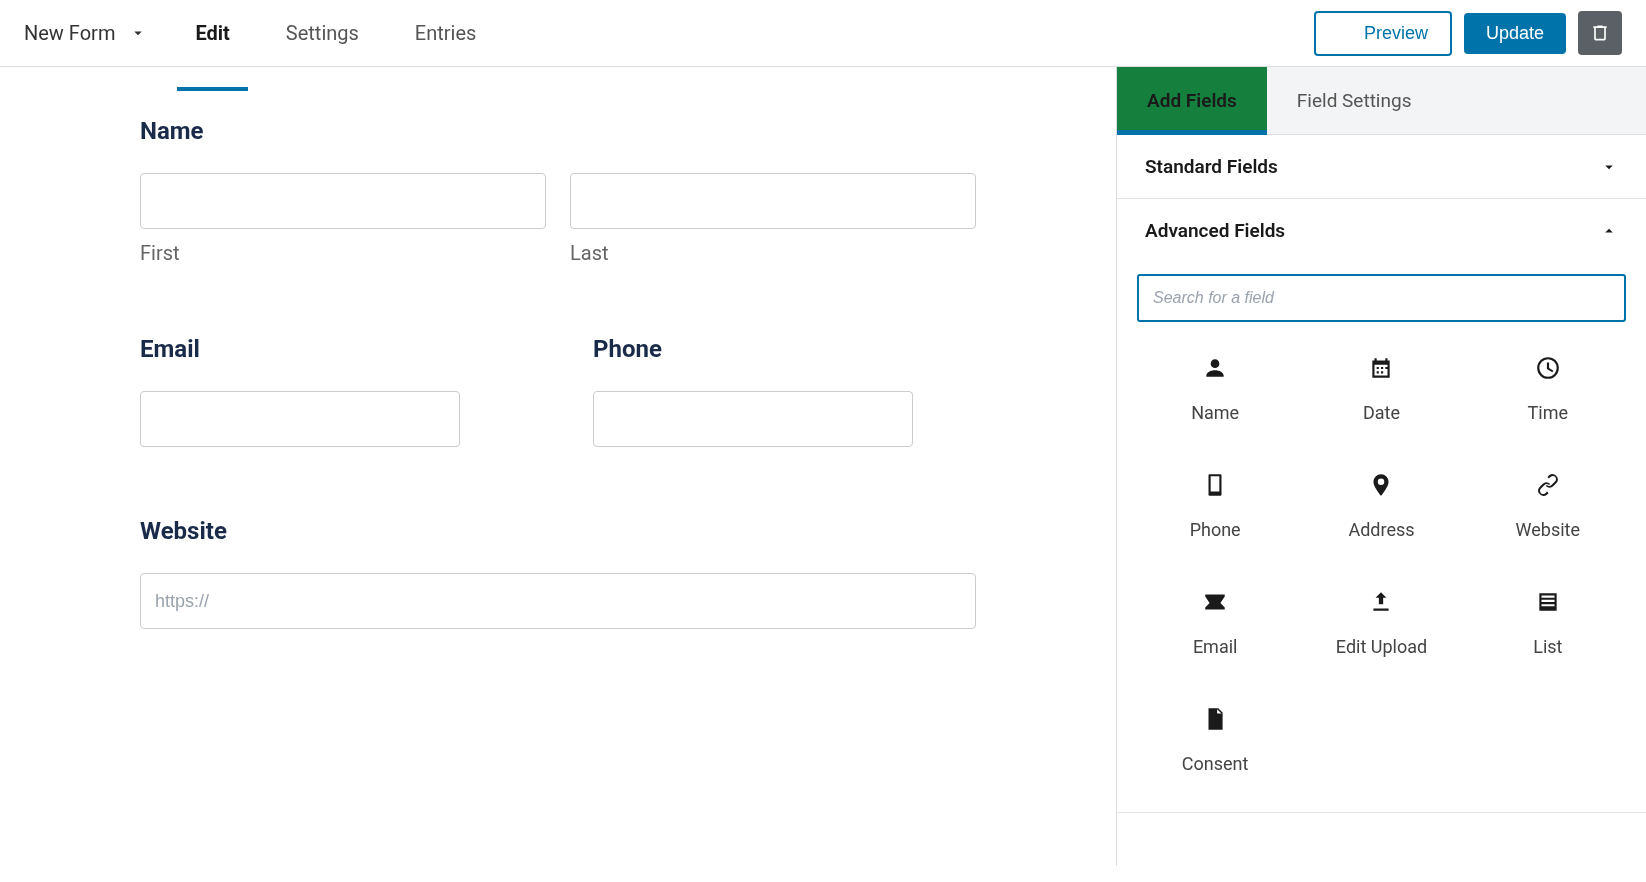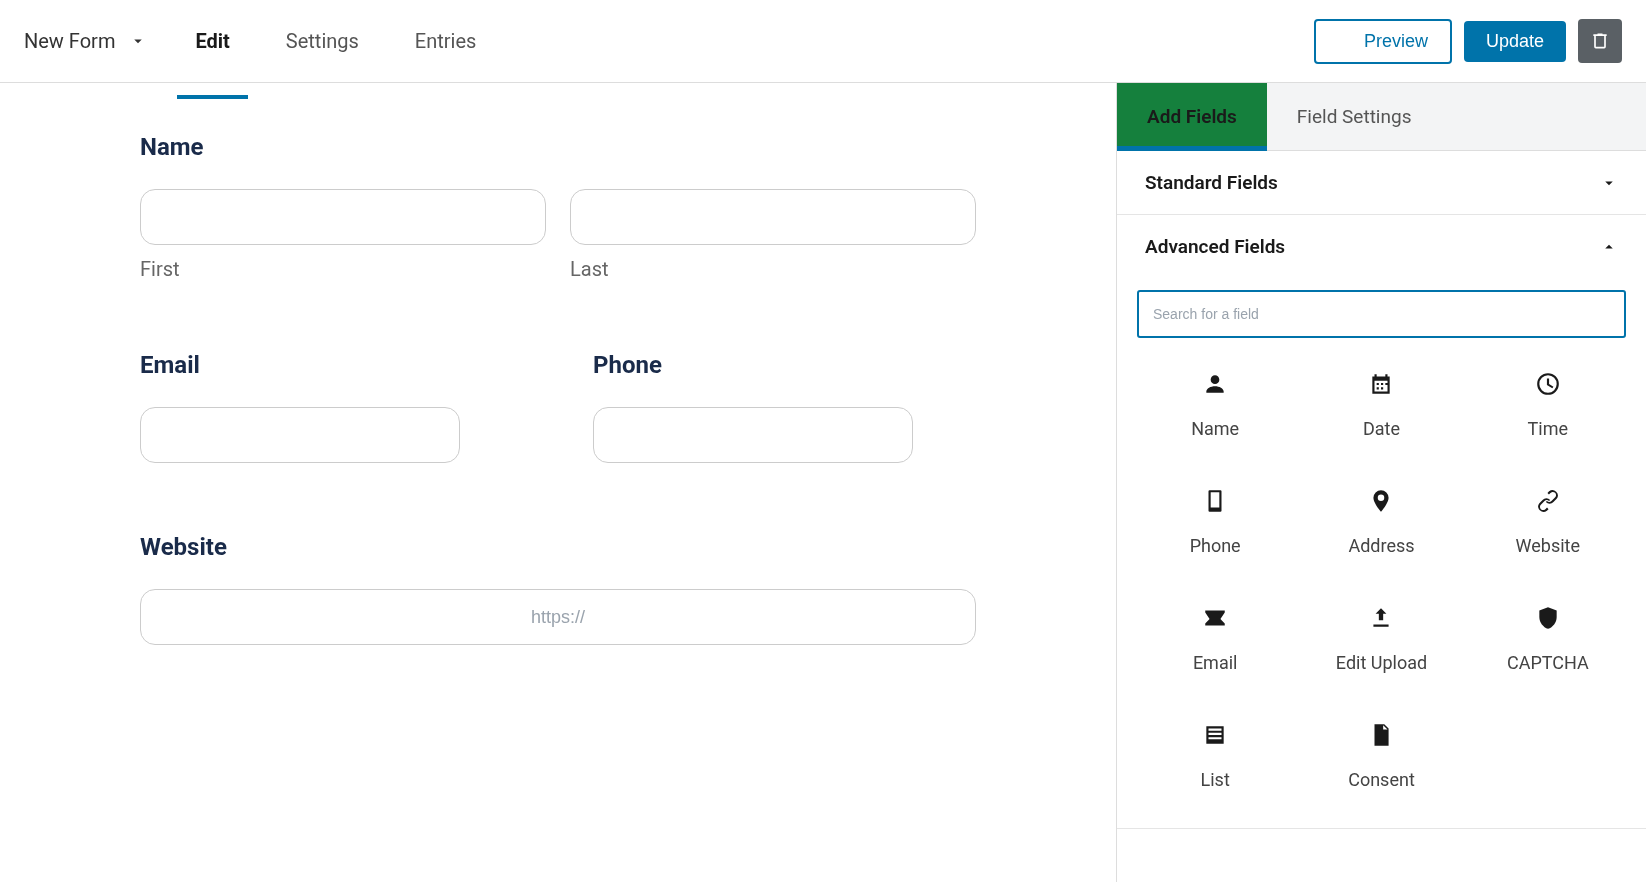--- a/index.html
+++ b/index.html
@@ -1,19 +1,19 @@
 <!DOCTYPE html>
 <html><head>
   <meta charset="utf-8">
   <style>
     * { box-sizing: border-box; margin: 0; padding: 0; }
     body { font-family: -apple-system, BlinkMacSystemFont, "Segoe UI", Roboto, sans-serif; color: #222; }
     
     
-    .topbar { display: flex; align-items: center; justify-content: space-between; padding: 0 24px; border-bottom: 1px solid #ddd; height: 83px; }
+    .topbar { display: flex; align-items: center; justify-content: space-between; padding: 0 24px; border-bottom: 1px solid #ddd; height: 67px; }
     .topbar-left { display: flex; align-items: center; gap: 40px; }
     .form-title { display: flex; align-items: center; gap: 14px; font-size: 20px; color: #333; cursor: pointer; }
     .form-title svg { width: 18px; height: 18px; }
     .tabs { display: flex; gap: 40px; }
     .tab { font-size: 20px; color: #555; padding: 45px 8px; cursor: pointer; position: relative; }
     .tab.active { color: #1a1a1a; font-weight: 700; }
     .tab.active::after { content: ""; position: absolute; left: -10px; right: -10px; bottom: -1px; height: 4px; background: #0073aa; }
     .topbar-right { display: flex; align-items: center; gap: 12px; }
     .btn { font-size: 18px; padding: 10px 22px; border-radius: 4px; cursor: pointer; border: none; }
     .btn-preview { background: #fff; color: #0073aa; border: 2px solid #0073aa; padding-left: 48px; }
@@ -26,39 +26,39 @@
     .canvas { flex: 1; padding: 50px 140px; overflow-y: auto; }
     .sidebar { width: 530px; border-left: 1px solid #ddd; background: #fff; }
     
     
     .field-block { margin-bottom: 70px; }
     .field-label { font-size: 24px; font-weight: 700; color: #1a2b4a; margin-bottom: 28px; }
     .name-row { display: flex; gap: 24px; }
     .name-col { flex: 1; }
     .two-col { display: flex; gap: 70px; }
     .two-col > div { flex: 1; }
-    .input { width: 100%; height: 56px; border: 1px solid #ccc; border-radius: 15px; font-size: 18px; padding: 0 14px; color: #555; text-align: center; }
+    .input { width: 100%; height: 56px; border: 1px solid #ccc; border-radius: 4px; font-size: 18px; padding: 0 14px; color: #555; }
     .input::placeholder { color: #9aa3ad; }
     .sublabel { font-size: 20px; color: #666; margin-top: 12px; }
     
     
     .sidebar-tabs { display: flex; background: #f3f4f5; border-bottom: 1px solid #ddd; }
     .sidebar-tab { flex: 0 0 auto; padding: 22px 30px; font-size: 19px; color: #555; cursor: pointer; position: relative; }
     .sidebar-tab.active { color: #1a1a1a; font-weight: 600; background: #15803d; }
     .sidebar-tab.active::after { content: ""; position: absolute; left: 0; right: 0; bottom: -1px; height: 5px; background: #0073aa; }
     
     
     .accordion { border-bottom: 1px solid #e5e5e5; }
     .accordion-header { display: flex; justify-content: space-between; align-items: center; padding: 20px 28px; font-size: 19px; font-weight: 600; color: #1a1a1a; cursor: pointer; }
     .accordion-header svg { width: 18px; height: 18px; }
     .accordion-body { padding: 12px 20px 30px; }
     
     
     .search-wrap { margin-bottom: 24px; }
-    .search-input { width: 100%; height: 48px; border: 2px solid #0073aa; border-radius: 3px; font-size: 14px; padding: 0 14px; outline: none; }
+    .search-input { width: 100%; height: 48px; border: 2px solid #0073aa; border-radius: 3px; font-size: 16px; padding: 0 14px; outline: none; font-style: italic; }
     .search-input::placeholder { color: #9aa3ad; }
     
     
     .field-grid { display: grid; grid-template-columns: repeat(3, 1fr); gap: 32px 10px; }
     .field-tile { display: flex; flex-direction: column; align-items: center; gap: 20px; cursor: pointer; padding: 8px 4px; }
     .field-tile .icon { width: 28px; height: 28px; display: flex; align-items: center; justify-content: center; }
     .field-tile .icon svg { width: 26px; height: 26px; fill: #1a1a1a; }
     .field-tile .label { font-size: 18px; color: #444; text-align: center; white-space: nowrap; }
   </style>
 </head>
@@ -210,28 +210,20 @@
             <span class="icon">
                 <svg viewBox="0 0 24 24">
                   <path d="M12 3l5 5h-3v6h-4V8H7l5-5zM5 18h14v2H5v-2z"></path>
                 </svg>
               </span>
             <span class="label">Edit Upload</span>
           </div>
           <div class="field-tile">
             <span class="icon">
                 <svg viewBox="0 0 24 24">
-                  <path d="M12 2l8 3v6c0 5-3.5 9.5-8 11-4.5-1.5-8-6-8-11V5l8-3z"></path>
-                </svg>
-              </span>
-            <span class="label">CAPTCHA</span>
-          </div>
-          <div class="field-tile">
-            <span class="icon">
-                <svg viewBox="0 0 24 24">
                   <path d="M4 4h16v16H4V4zm2 2v2h12V6H6zm0 4v2h12v-2H6zm0 4v2h12v-2H6z"></path>
                 </svg>
               </span>
             <span class="label">List</span>
           </div>
           <div class="field-tile">
             <span class="icon">
                 <svg viewBox="0 0 24 24">
                   <path d="M6 2h9l4 4v16H6V2zm8 1v4h4l-4-4zM8 10h8v1.5H8V10zm0 3h8v1.5H8V13zm0 3h8v1.5H8V16z"></path>
                 </svg>

